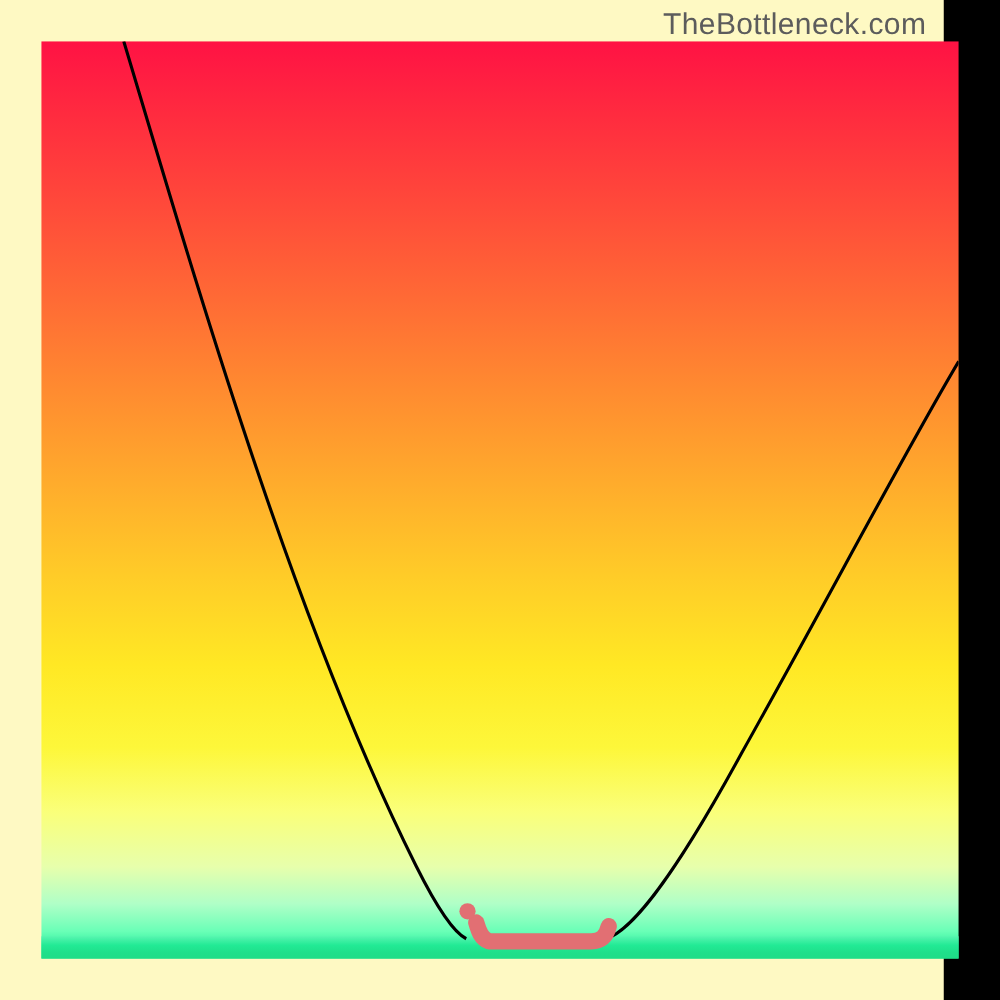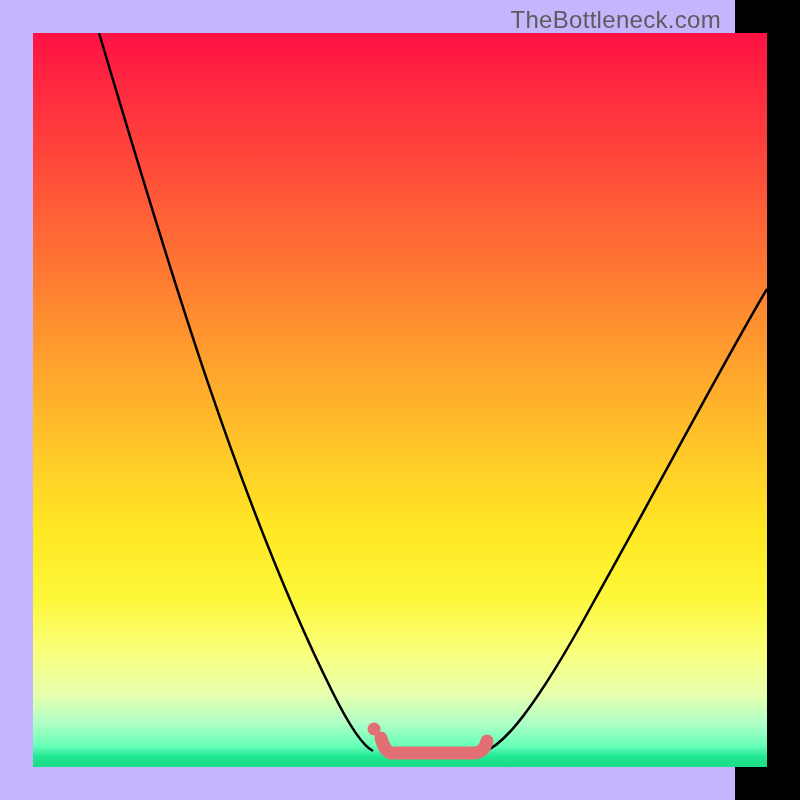--- a/index.html
+++ b/index.html
@@ -7,21 +7,22 @@
     padding: 0;
     width: 800px;
     height: 800px;
     background: #000;
     overflow: hidden;
   }
   .frame {
     position: relative;
     width: 735px;
     height: 800px;
-    background: #c4b5fd;
+    background: #fef9c3;
+    padding-left: 20px;
   }
   .watermark {
     position: absolute;
     top: 6px;
     right: 14px;
     font-family: Arial, Helvetica, sans-serif;
     font-size: 24px;
     font-weight: 500;
     color: #5c5c5c;
     letter-spacing: 0.3px;

